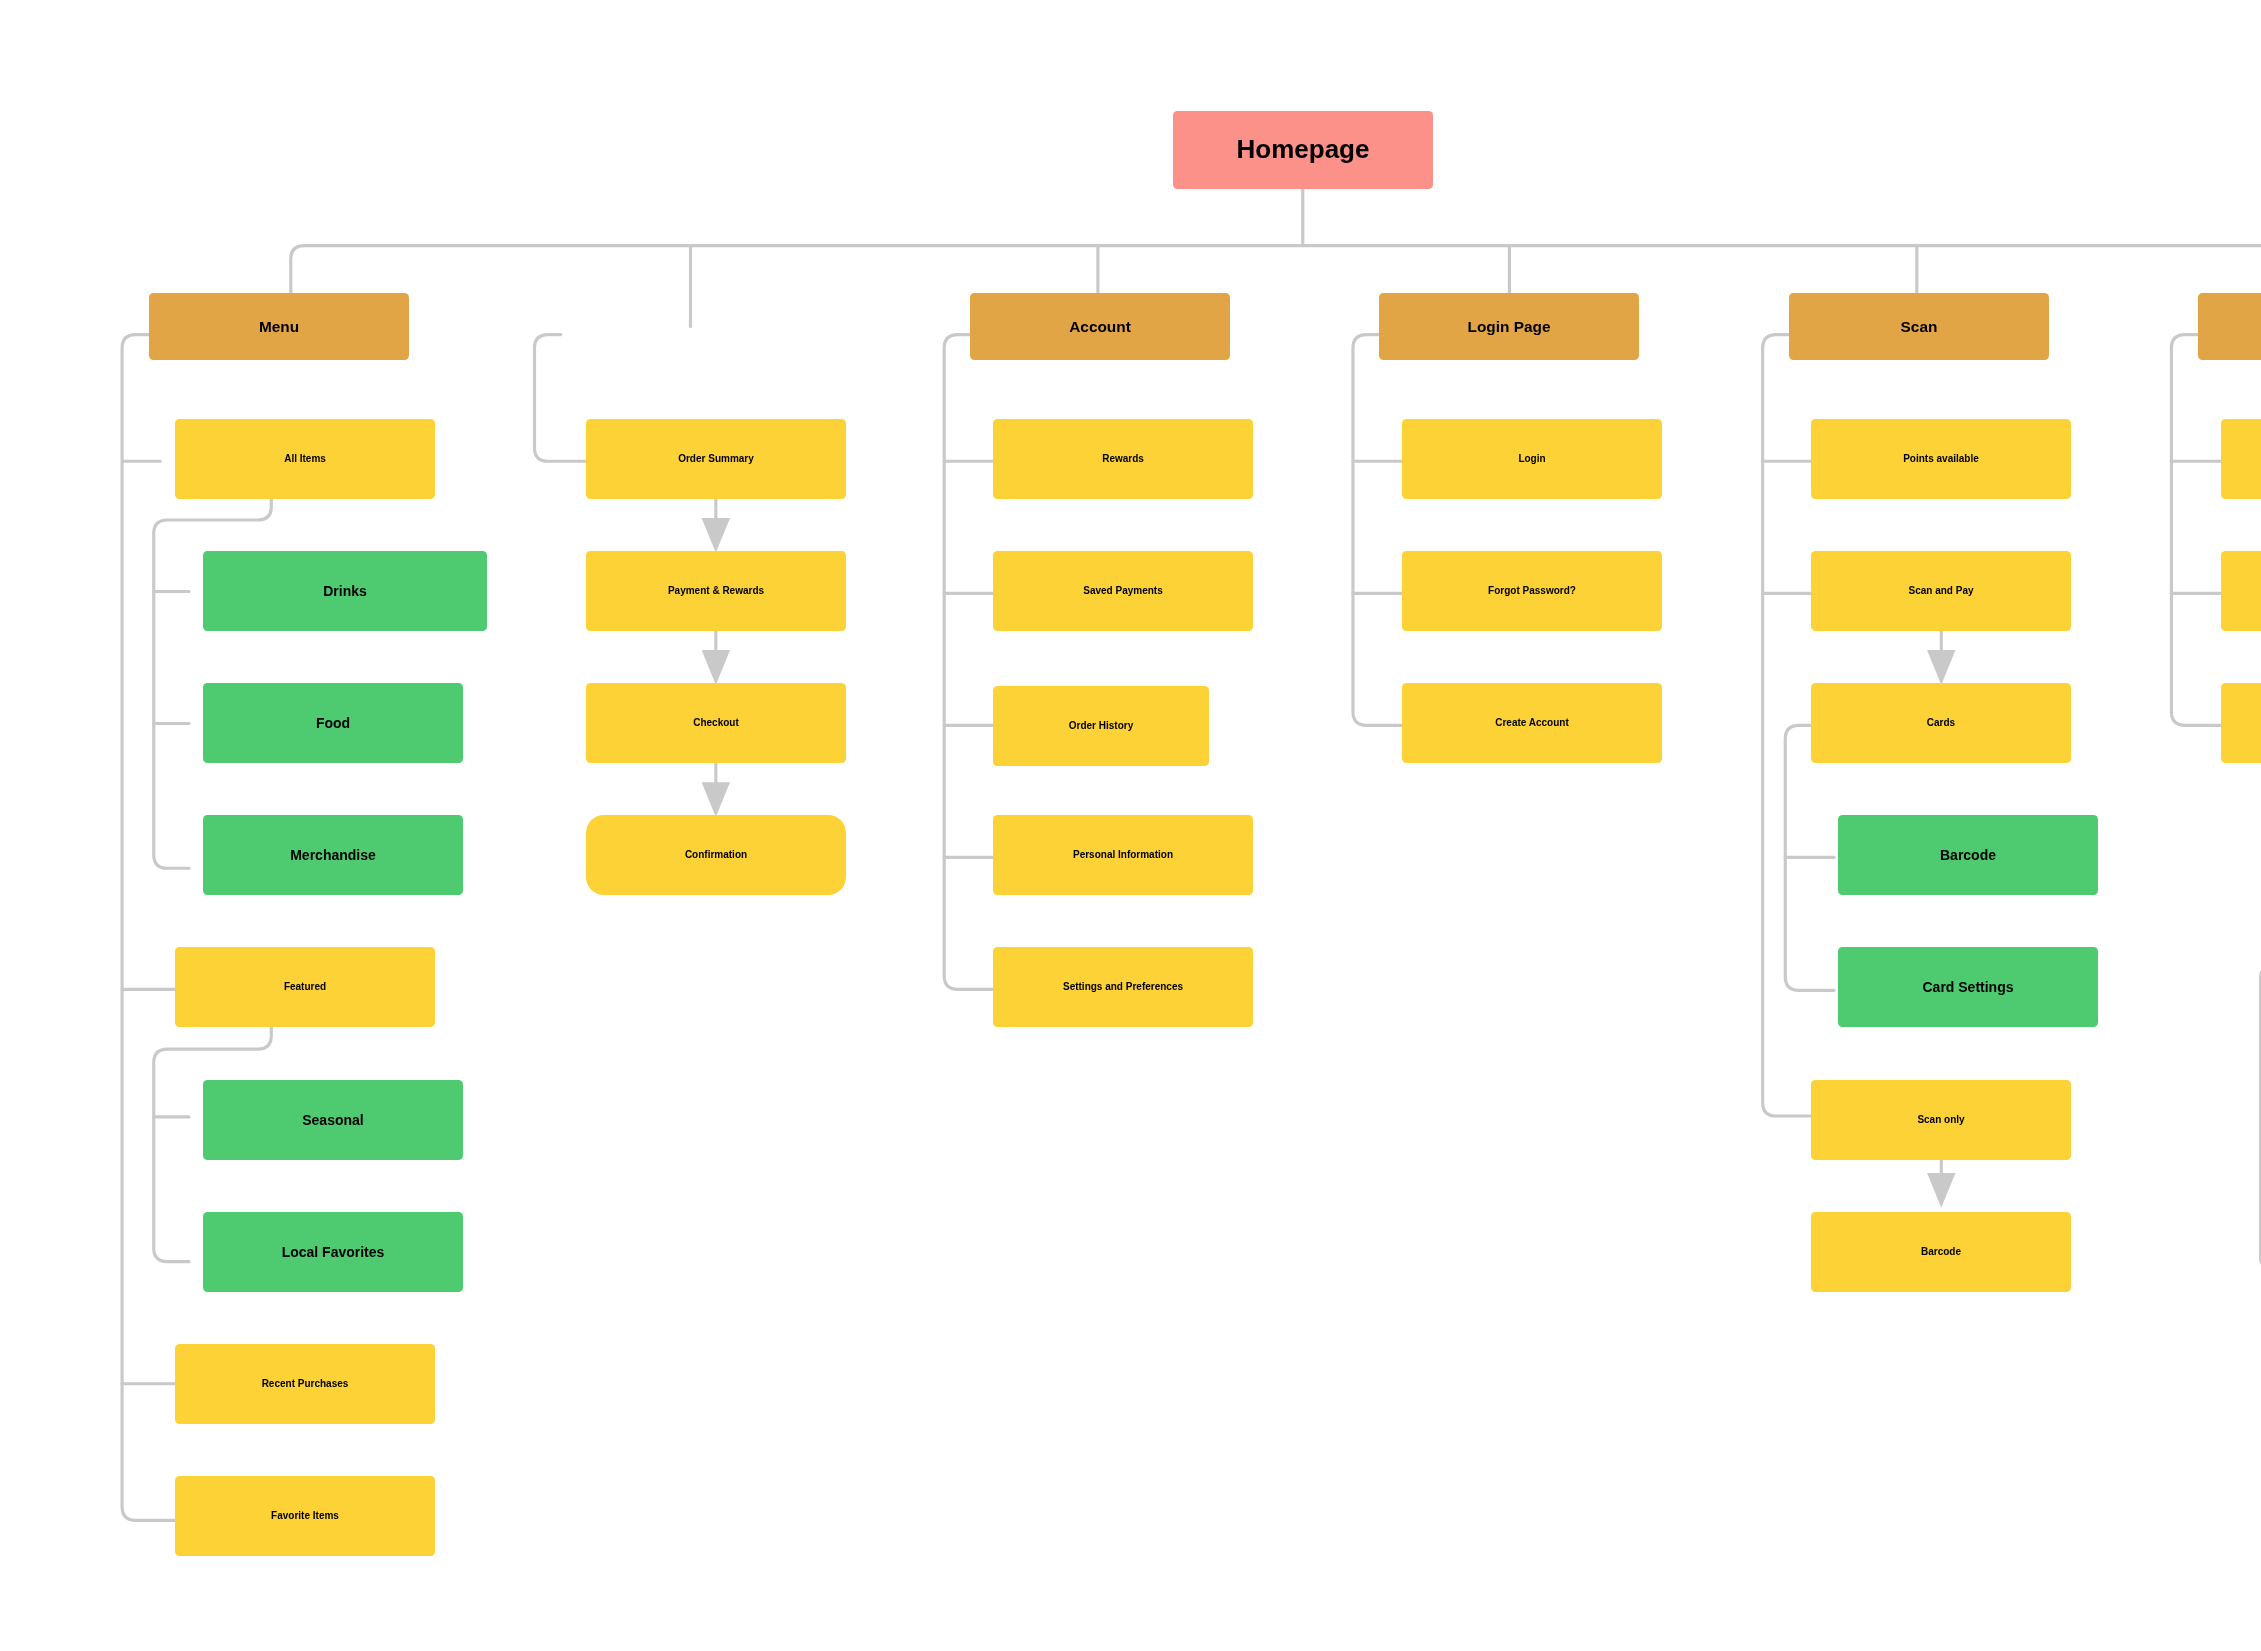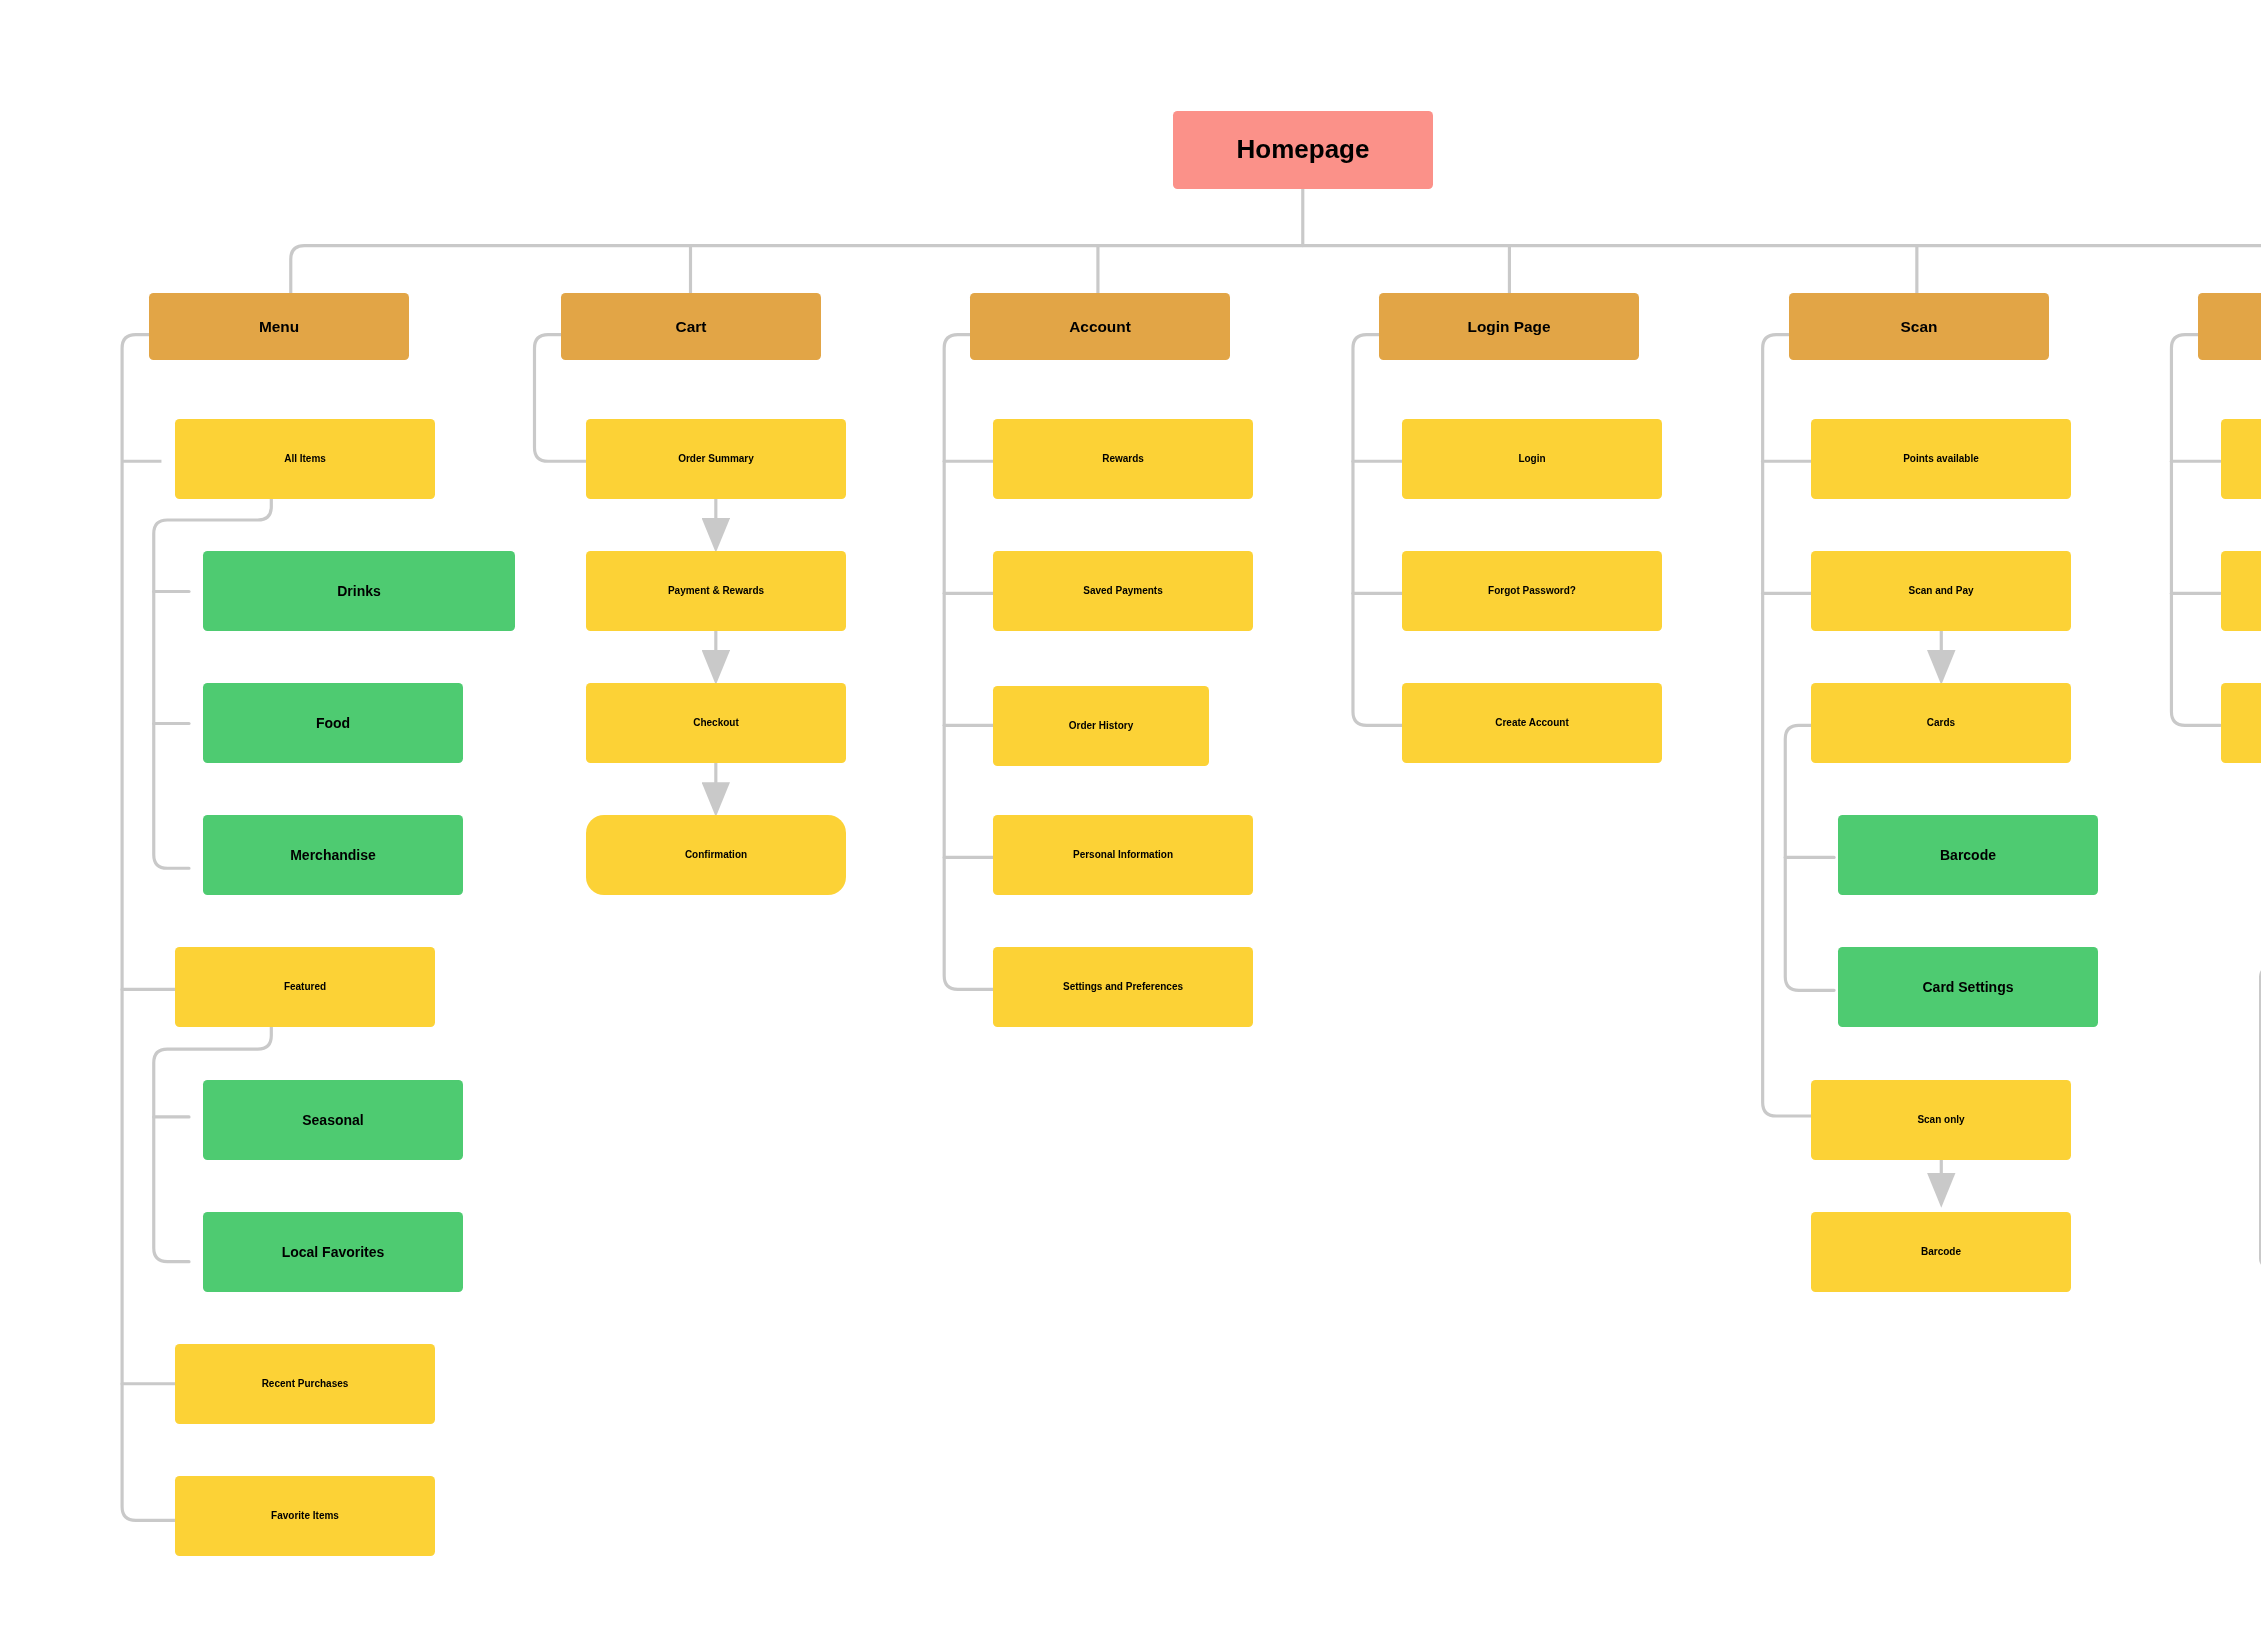--- a/index.html
+++ b/index.html
@@ -98,28 +98,27 @@
 
       <path d="M 4860,740 H 4832 Q 4802,740 4802,770 V 1574 Q 4802,1604 4832,1604 H 4910"></path>
       <path d="M 4802,1020 H 4910"></path>
       <path d="M 4802,1312 H 4910"></path>
     </g>
   </svg>
 
   <div class="node tier1" style="left:1173px;top:111px;width:260px;height:78px;">Homepage</div>
 
   <div class="node tier2" style="left:149px;top:293px;width:260px;height:67px;">Menu</div>
-  <div class="node tier2" style="left:561px;top:293px;width:260px;height:67px;">Cart</div>
   <div class="node tier2" style="left:970px;top:293px;width:260px;height:67px;">Account</div>
   <div class="node tier2" style="left:1379px;top:293px;width:260px;height:67px;">Login Page</div>
   <div class="node tier2" style="left:1789px;top:293px;width:260px;height:67px;">Scan</div>
   <div class="node tier2" style="left:2198px;top:293px;width:260px;height:67px;">Footer/More</div>
 
   <div class="node tier3" style="left:175px;top:419px;width:260px;height:80px;">All Items</div>
-  <div class="node tier4" style="left:203px;top:551px;width:312px;height:80px;">Drinks</div>
+  <div class="node tier4" style="left:203px;top:551px;width:284px;height:80px;">Drinks</div>
   <div class="node tier4" style="left:203px;top:815px;width:260px;height:80px;">Merchandise</div>
   <div class="node tier4" style="left:203px;top:683px;width:260px;height:80px;">Food</div>
 
   <div class="node tier3" style="left:175px;top:947px;width:260px;height:80px;">Featured</div>
   <div class="node tier4" style="left:203px;top:1080px;width:260px;height:80px;">Seasonal</div>
   <div class="node tier4" style="left:203px;top:1212px;width:260px;height:80px;">Local Favorites</div>
 
   <div class="node tier3" style="left:175px;top:1344px;width:260px;height:80px;">Recent Purchases</div>
   <div class="node tier3" style="left:175px;top:1476px;width:260px;height:80px;">Favorite Items</div>
 

